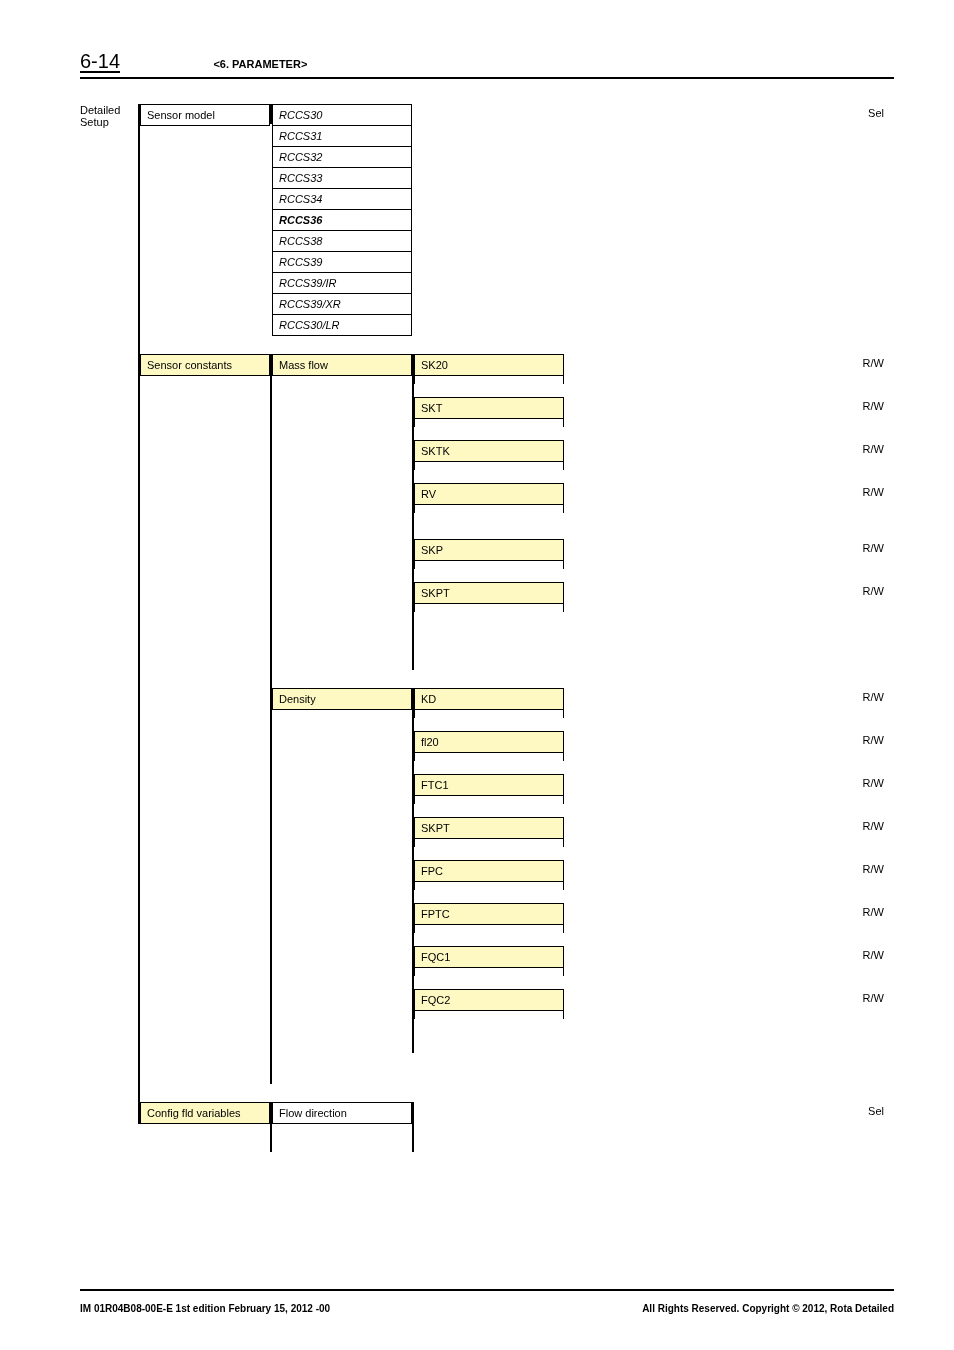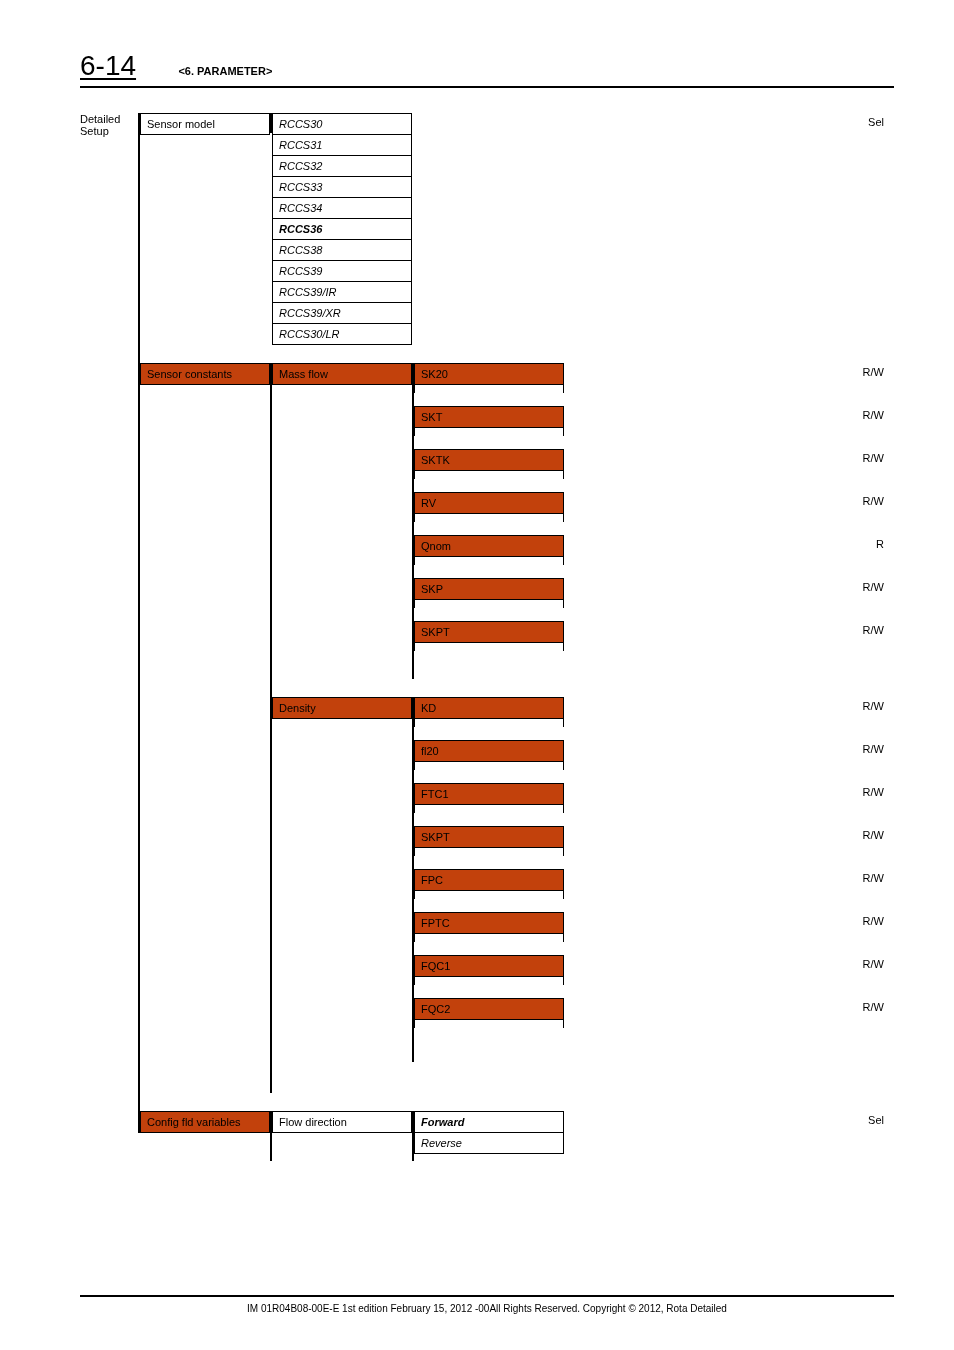--- a/index.html
+++ b/index.html
@@ -16,27 +16,27 @@
       padding: 50px 60px 40px 80px;
       height: 100%;
       position: relative;
     }
     .header {
       border-bottom: 2px solid #000;
       padding-bottom: 4px;
       margin-bottom: 25px;
     }
     .page-num {
-      font-size: 28px;
+      font-size: 20px;
       font-weight: normal;
       display: inline-block;
       text-decoration: underline;
       text-decoration-thickness: 2px;
       text-underline-offset: 3px;
-      margin-right: 39px;
+      margin-right: 90px;
     }
     .section-title {
       font-size: 11px;
       font-weight: bold;
     }
     .tree {
       position: relative;
       margin-left: 0;
     }
     .vline {
@@ -44,21 +44,21 @@
       margin-right: 0;
     }
     .cell {
       border: 1.5px solid #000;
       padding: 3px 6px;
       font-size: 11px;
       min-height: 20px;
       line-height: 14px;
     }
     .cell.shaded {
-      background: #c2410c;
+      background: #fef9c3;
     }
     .col1-label { width: 58px; font-size: 11px; }
     .col2 { width: 130px; }
     .col3 { width: 140px; }
     .col4 { width: 150px; }
     .access {
       font-size: 11px;
       text-align: right;
       min-width: 36px;
       margin-left: auto;
@@ -71,24 +71,25 @@
       width: 100%;
     }
     .spacer-v { height: 13px; }
     .spacer-v-lg { height: 18px; }
     .footer {
       position: absolute;
       bottom: 36px;
       left: 80px;
       right: 60px;
       border-top: 2px solid #000;
-      padding-top: 6px;
+      padding-top: 12px;
       font-size: 10px;
       display: flex;
-      justify-content: center;
+      justify-content: space-between;
+      font-weight: bold;
     }
     .footer-left { }
     .footer-right { }
     .list-block {
       border: 1.5px solid #000;
       font-style: italic;
     }
     .list-item {
       padding: 2px 6px;
       font-size: 11px;
@@ -198,28 +199,20 @@
                 <div class="spacer-v"></div>
                 <div class="param-row">
                   <div class="col4">
                       <div class="cell shaded">RV</div>
                       <div style="border-left:1.5px solid #000;border-right:1.5px solid #000;height:8px;"></div>
                     </div>
                   <div class="fill"></div>
                   <div class="access">R/W</div>
                 </div>
                 <div class="spacer-v"></div>
-                <div class="param-row">
-                  <div class="col4">
-                      <div class="cell shaded">Qnom</div>
-                      <div style="border-left:1.5px solid #000;border-right:1.5px solid #000;height:8px;"></div>
-                    </div>
-                  <div class="fill"></div>
-                  <div class="access">R</div>
-                </div>
                 <div class="spacer-v"></div>
                 <div class="param-row">
                   <div class="col4">
                       <div class="cell shaded">SKP</div>
                       <div style="border-left:1.5px solid #000;border-right:1.5px solid #000;height:8px;"></div>
                     </div>
                   <div class="fill"></div>
                   <div class="access">R/W</div>
                 </div>
                 <div class="spacer-v"></div>
@@ -331,26 +324,20 @@
               <div class="vline" style="height:50px;"></div>
             </div>
           <div class="stack fill">
             <div class="row">
               <div class="col3">
                 <div class="cell">Flow direction</div>
               </div>
               <div class="stack" style="width:2px;">
                   <div class="vline" style="height:50px;"></div>
                 </div>
-              <div class="col4">
-                <div class="list-block">
-                  <div class="list-item bold">Forward</div>
-                  <div class="list-item" style="border-top:1px solid #000;">Reverse</div>
-                </div>
-              </div>
               <div class="fill"></div>
               <div class="access">Sel</div>
             </div>
           </div>
         </div>
 
       </div>
     </div>
 
   </div>

